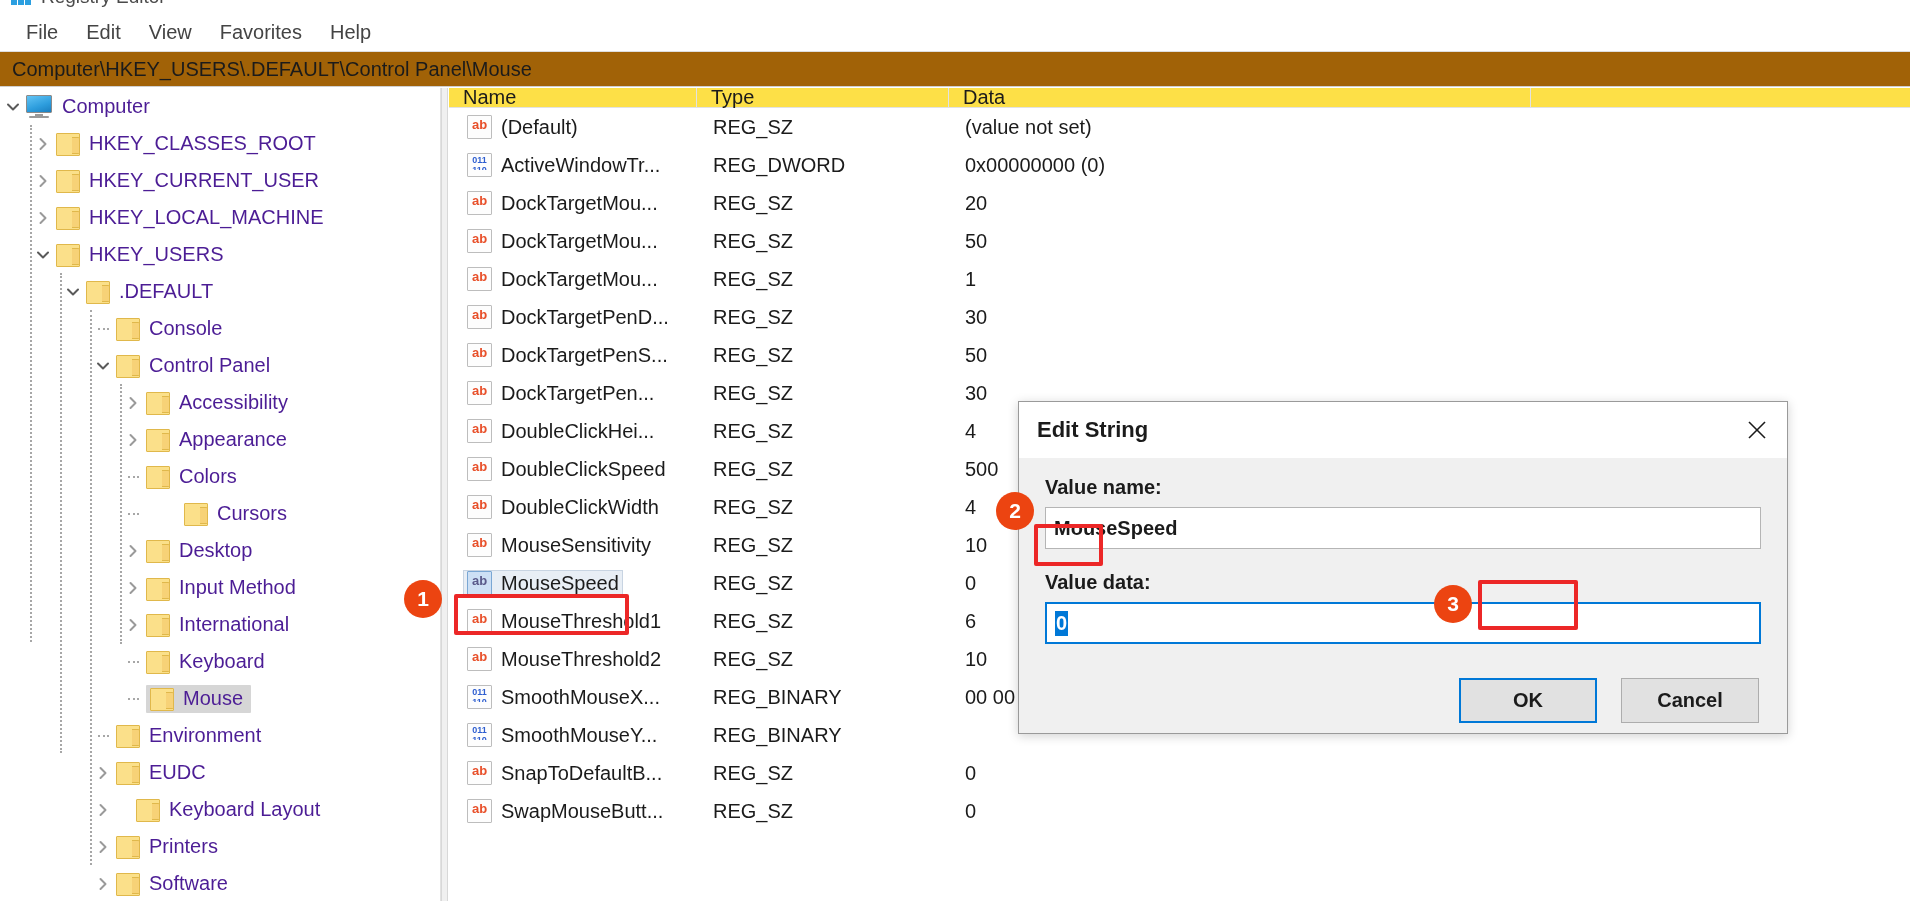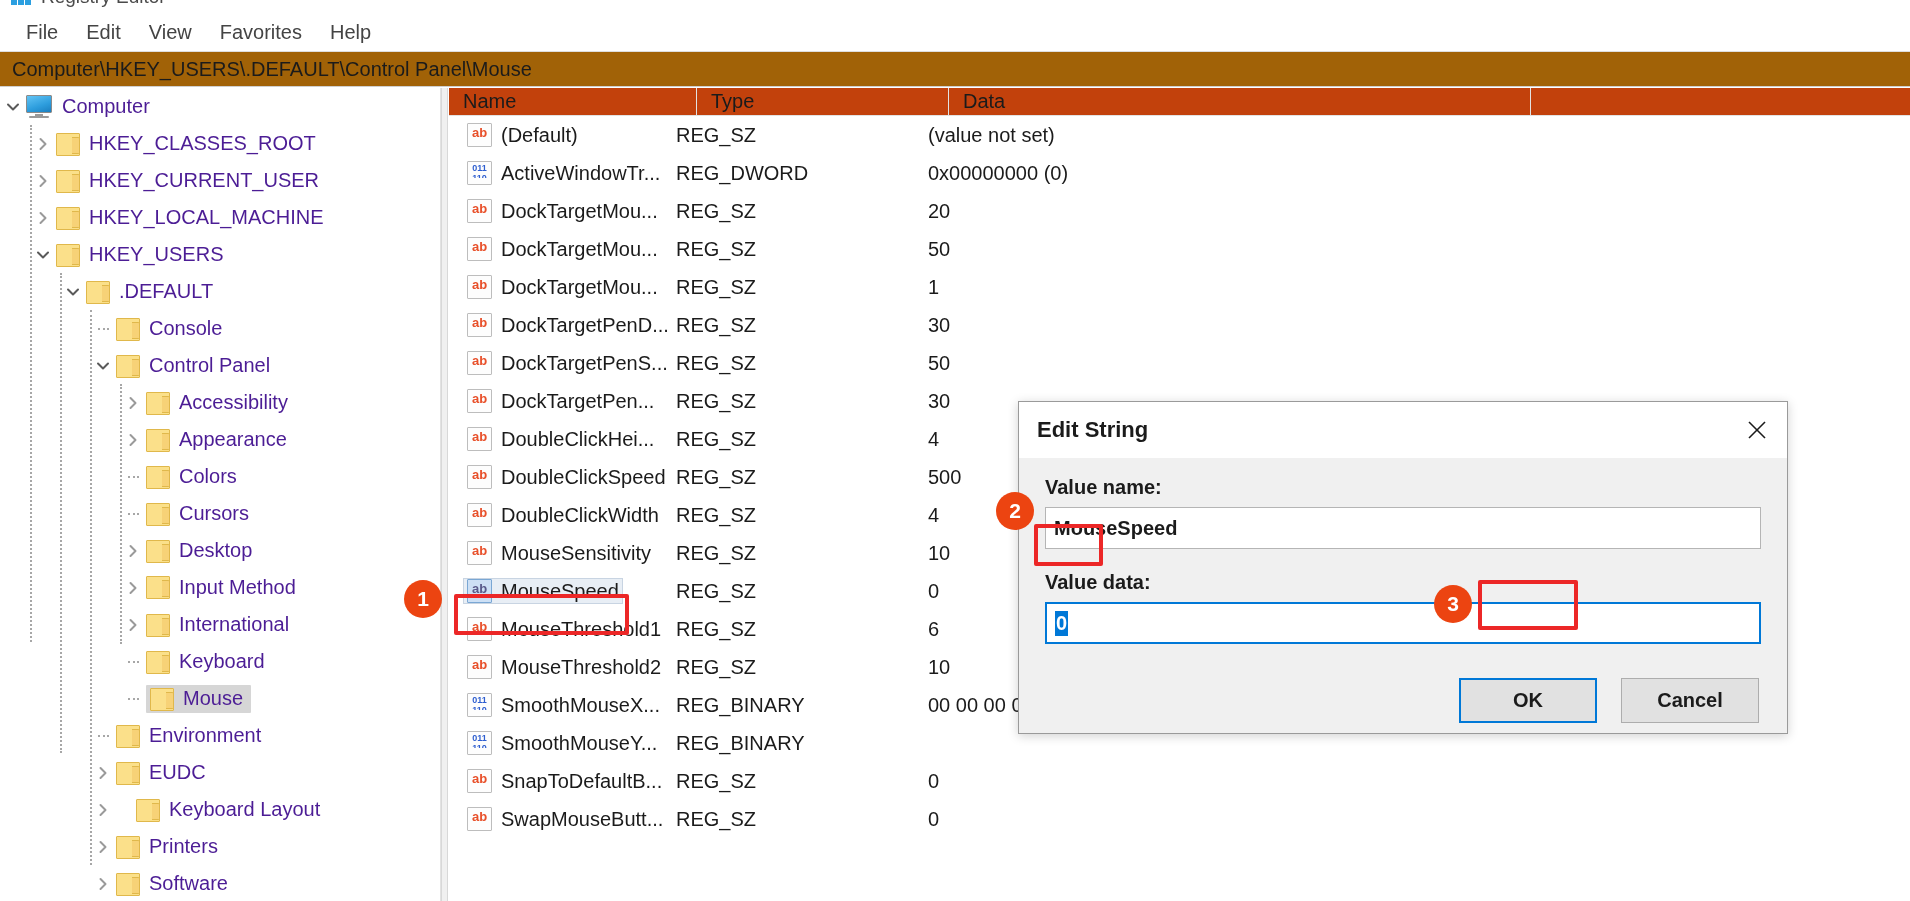--- a/index.html
+++ b/index.html
@@ -222,23 +222,23 @@
   .list-pane {
     position: absolute;
     left: 449px; top: 0;
     width: 1461px;
     height: 813px;
     background: #ffffff;
     overflow: hidden;
   }
   .list-header {
     display: flex;
-    height: 28px;
+    height: 20px;
     border-bottom: 1px solid #e2e2e2;
-    background: #c2410c;
+    background: #fde047;
   }
   .col-head {
     font-size: 20px;
     color: #1b1b1b;
     display: flex;
     align-items: center;
     padding-left: 14px;
     border-right: 1px solid #e2e2e2;
     cursor: default;
     white-space: nowrap;
@@ -255,21 +255,21 @@
     white-space: nowrap;
     cursor: default;
   }
   .cell {
     font-size: 20px;
     color: #1b1b1b;
     display: flex;
     align-items: center;
     overflow: hidden;
   }
-  .cell-name { width: 227px; padding-left: 14px; }
+  .cell-name { width: 264px; padding-left: 14px; }
   .cell-type { width: 252px; }
   .cell-data { flex: 1; }
 
   .val-icon {
     width: 25px; height: 24px;
     flex: none;
     margin-right: 9px;
     position: relative;
     background: #fdfdfd;
     border: 1px solid #bdbdbd;
@@ -583,45 +583,45 @@
               <span class="tree-label">Appearance</span>
             </span>
           </div>
           <div class="tree-row" style="padding-left: 120px;">
             <span class="dotted"></span>
             <span class="tree-label-wrap" style="display: flex; align-items: center;">
               <span class="folder-icon"></span>
               <span class="tree-label">Colors</span>
             </span>
           </div>
+          <div class="tree-row" style="padding-left: 120px; gap: 38px;">
+            <span class="dotted"></span>
+            <span class="tree-label-wrap" style="display: flex; align-items: center;">
+              <span class="folder-icon"></span>
+              <span class="tree-label">Cursors</span>
+            </span>
+          </div>
           <div class="tree-row" style="padding-left: 120px;">
-            <span class="dotted"></span>
-            <span class="tree-label-wrap" style="display: flex; align-items: center;">
-              <span class="folder-icon"></span>
-              <span class="tree-label">Cursors</span>
+            <span class="expander">
+              <svg width="16" height="16" viewBox="0 0 16 16">
+                <path d="M5.5 3 L10.5 8 L5.5 13" fill="none" stroke="#9a9a9a" stroke-width="2" stroke-linecap="round" stroke-linejoin="round"></path>
+              </svg>
+            </span>
+            <span class="tree-label-wrap" style="display: flex; align-items: center;">
+              <span class="folder-icon"></span>
+              <span class="tree-label">Desktop</span>
             </span>
           </div>
           <div class="tree-row" style="padding-left: 120px;">
             <span class="expander">
               <svg width="16" height="16" viewBox="0 0 16 16">
                 <path d="M5.5 3 L10.5 8 L5.5 13" fill="none" stroke="#9a9a9a" stroke-width="2" stroke-linecap="round" stroke-linejoin="round"></path>
               </svg>
             </span>
-            <span class="tree-label-wrap" style="display: flex; align-items: center;">
-              <span class="folder-icon"></span>
-              <span class="tree-label">Desktop</span>
-            </span>
-          </div>
-          <div class="tree-row" style="padding-left: 120px;">
-            <span class="expander">
-              <svg width="16" height="16" viewBox="0 0 16 16">
-                <path d="M5.5 3 L10.5 8 L5.5 13" fill="none" stroke="#9a9a9a" stroke-width="2" stroke-linecap="round" stroke-linejoin="round"></path>
-              </svg>
-            </span>
-            <span class="tree-label-wrap" style="display: flex; align-items: flex-start;">
+            <span class="tree-label-wrap" style="display: flex; align-items: flex-end;">
               <span class="folder-icon"></span>
               <span class="tree-label">Input Method</span>
             </span>
           </div>
           <div class="tree-row" style="padding-left: 120px;">
             <span class="expander">
               <svg width="16" height="16" viewBox="0 0 16 16">
                 <path d="M5.5 3 L10.5 8 L5.5 13" fill="none" stroke="#9a9a9a" stroke-width="2" stroke-linecap="round" stroke-linejoin="round"></path>
               </svg>
             </span>

